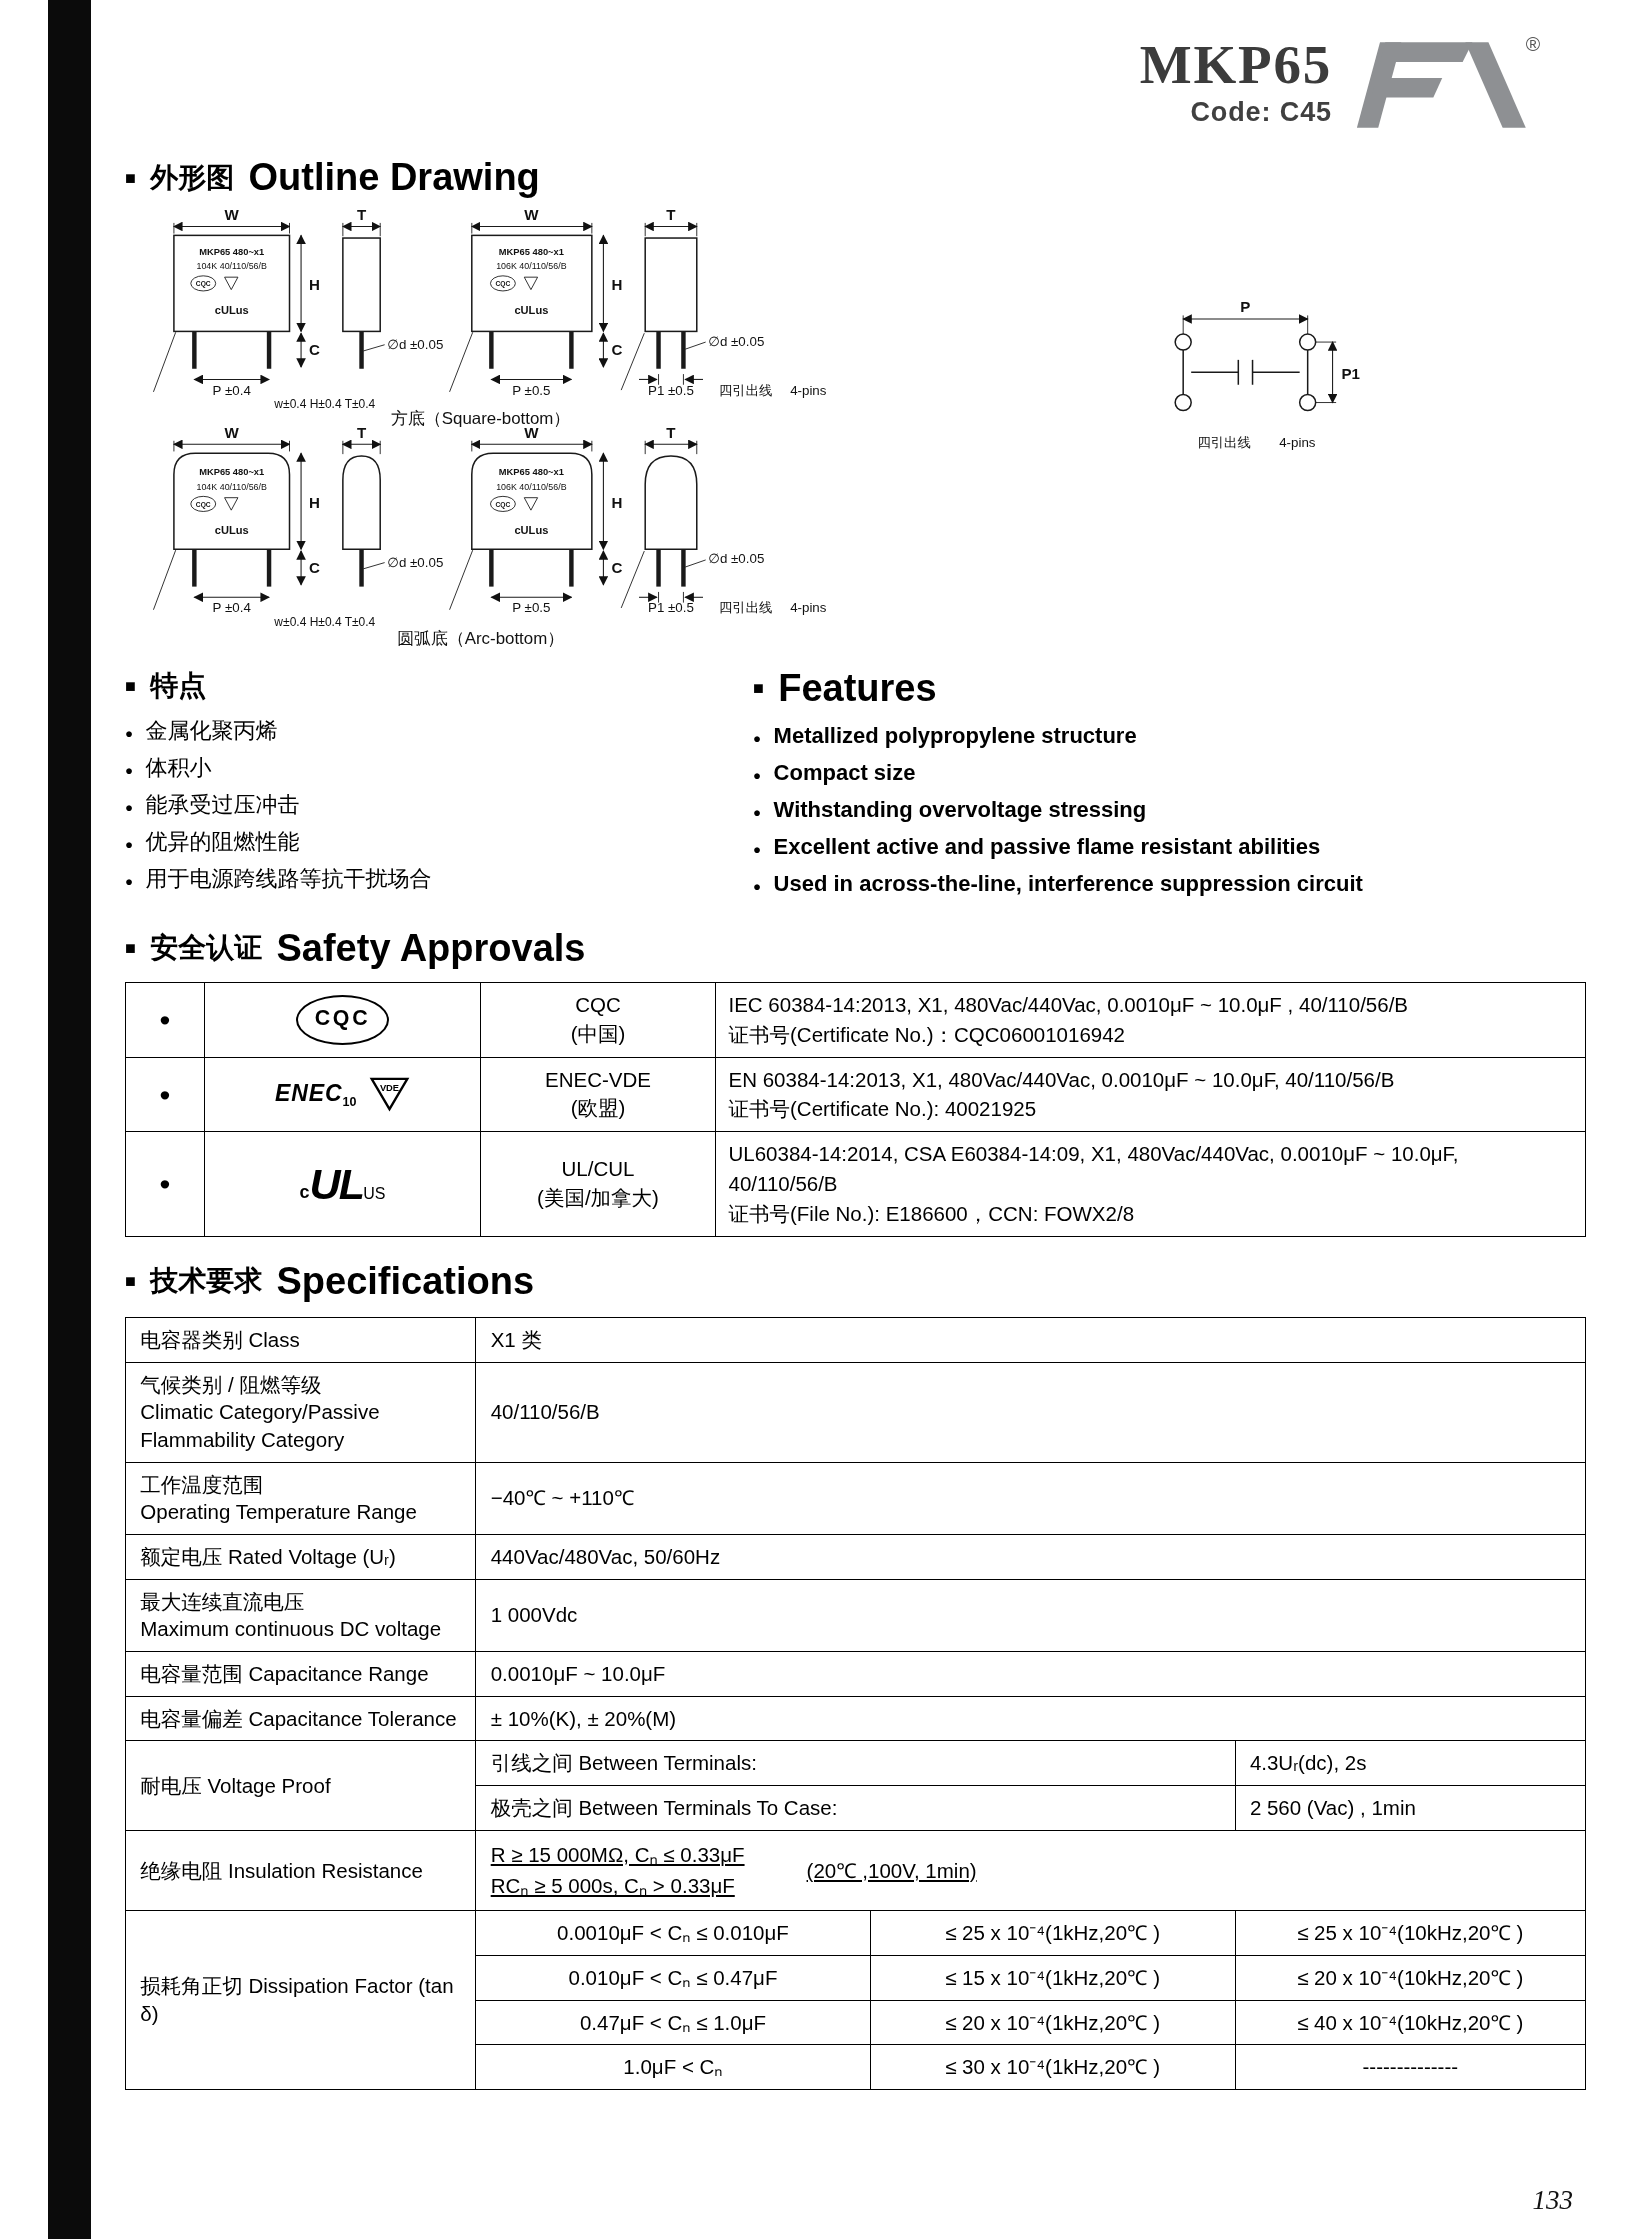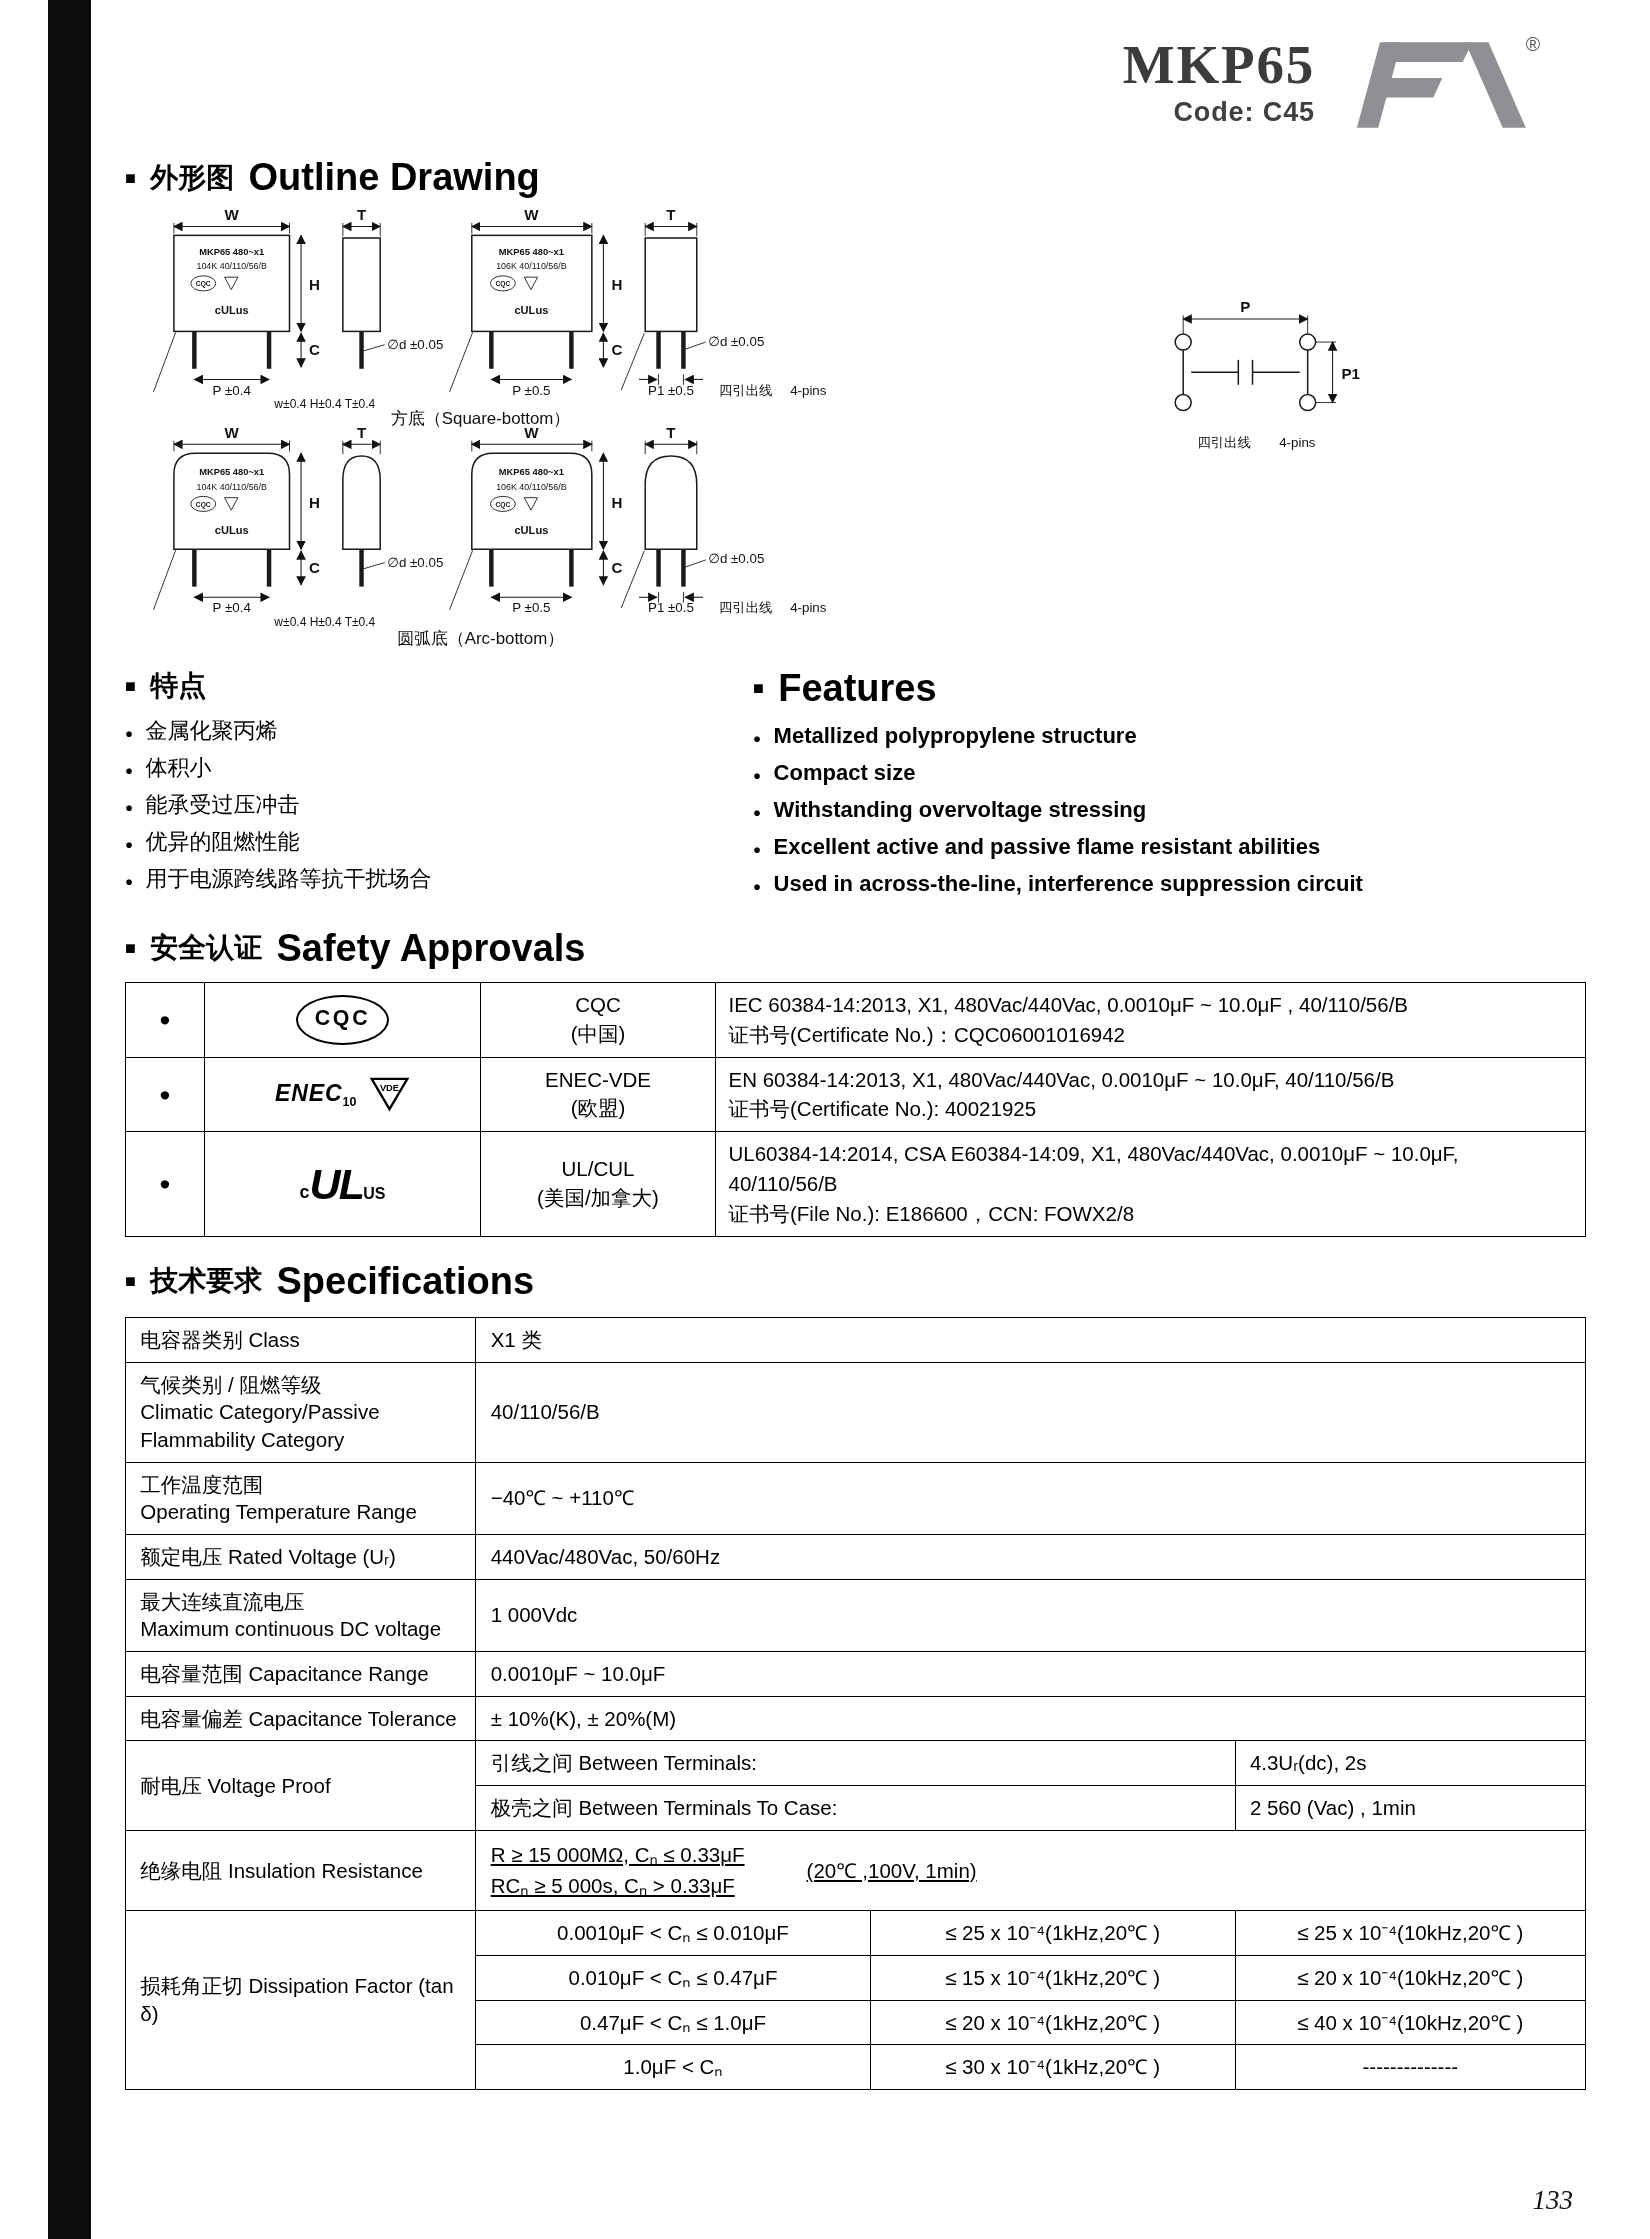--- a/index.html
+++ b/index.html
@@ -2,21 +2,21 @@
 <html style="font-size:14.3px"><head>
 <meta charset="utf-8">
 <style>
   html,body{margin:0;padding:0;background:#ffffff;}
   .page{position:relative;width:1650px;height:2239px;background:#fff;overflow:hidden;
         font-family:"Liberation Sans",sans-serif;color:#000;}
   .spine{position:absolute;left:48px;top:0;width:43px;height:2239px;background:#0b0b0b;}
   .content{position:absolute;left:125px;top:0;width:1461px;}
 
   
-  .header{display:flex;justify-content:flex-end;align-items:flex-start;gap:40px;margin-top:37px;padding-right:53px;}
+  .header{display:flex;justify-content:flex-end;align-items:flex-start;gap:23px;margin-top:37px;padding-right:53px;}
   .brand{text-align:right;}
   .model{font-family:"Liberation Serif",serif;font-weight:bold;font-size:55px;color:#3c3c3c;letter-spacing:1.8px;line-height:1;}
   .code{font-weight:bold;font-size:27px;color:#404040;margin-top:5.3px;letter-spacing:0.9px;}
   .logo{position:relative;width:178px;height:96px;}
   .logo .reg{position:absolute;right:-7.1px;top:-3.6px;font-size:19.6px;color:#555;}
 
   
   .title-block{margin-top:30px;font-weight:bold;}
   .title-block div{font-size:36px;line-height:46px;}
 
@@ -62,21 +62,21 @@
   .safety .c-name{width:209px;text-align:center;line-height:1.4;}
   .safety .c-desc{line-height:1.45;}
   .cqc-logo{display:inline-block;border:2.7px solid #000;border-radius:50%;width:89px;height:46px;line-height:43px;
             text-align:center;font-weight:bold;font-size:21.4px;letter-spacing:2.7px;}
   .enec-wrap{display:inline-flex;align-items:center;gap:12.5px;}
   .enec-logo{font-weight:bold;font-style:italic;font-size:23px;letter-spacing:0.9px;}
   .enec-sub{font-size:12.5px;font-weight:bold;}
   .ul-logo{display:inline-flex;align-items:flex-end;}
   .ul-c{font-size:18px;align-self:flex-end;font-weight:bold;}
   .ul-main{font-size:43px;font-weight:bold;letter-spacing:-1.8px;line-height:0.9;font-style:italic;}
-  .ul-us{font-size:16px;font-weight:bold;align-self:flex-end;}
+  .ul-us{font-size:16px;font-weight:normal;align-self:flex-end;}
 
   
   .specs{margin-top:14.3px;}
   .specs td{border:1.8px solid #000;padding:8px 14.3px;vertical-align:middle;font-size:20.5px;line-height:1.35;}
   .specs .lbl{text-align:left;}
   .specs .val{text-align:left;}
   .specs .ctr{text-align:center;}
   .ins-flex{display:flex;align-items:center;text-decoration:underline;}
   .ins-lines{line-height:1.55;}
   .ins-cond{margin-left:62px;}

